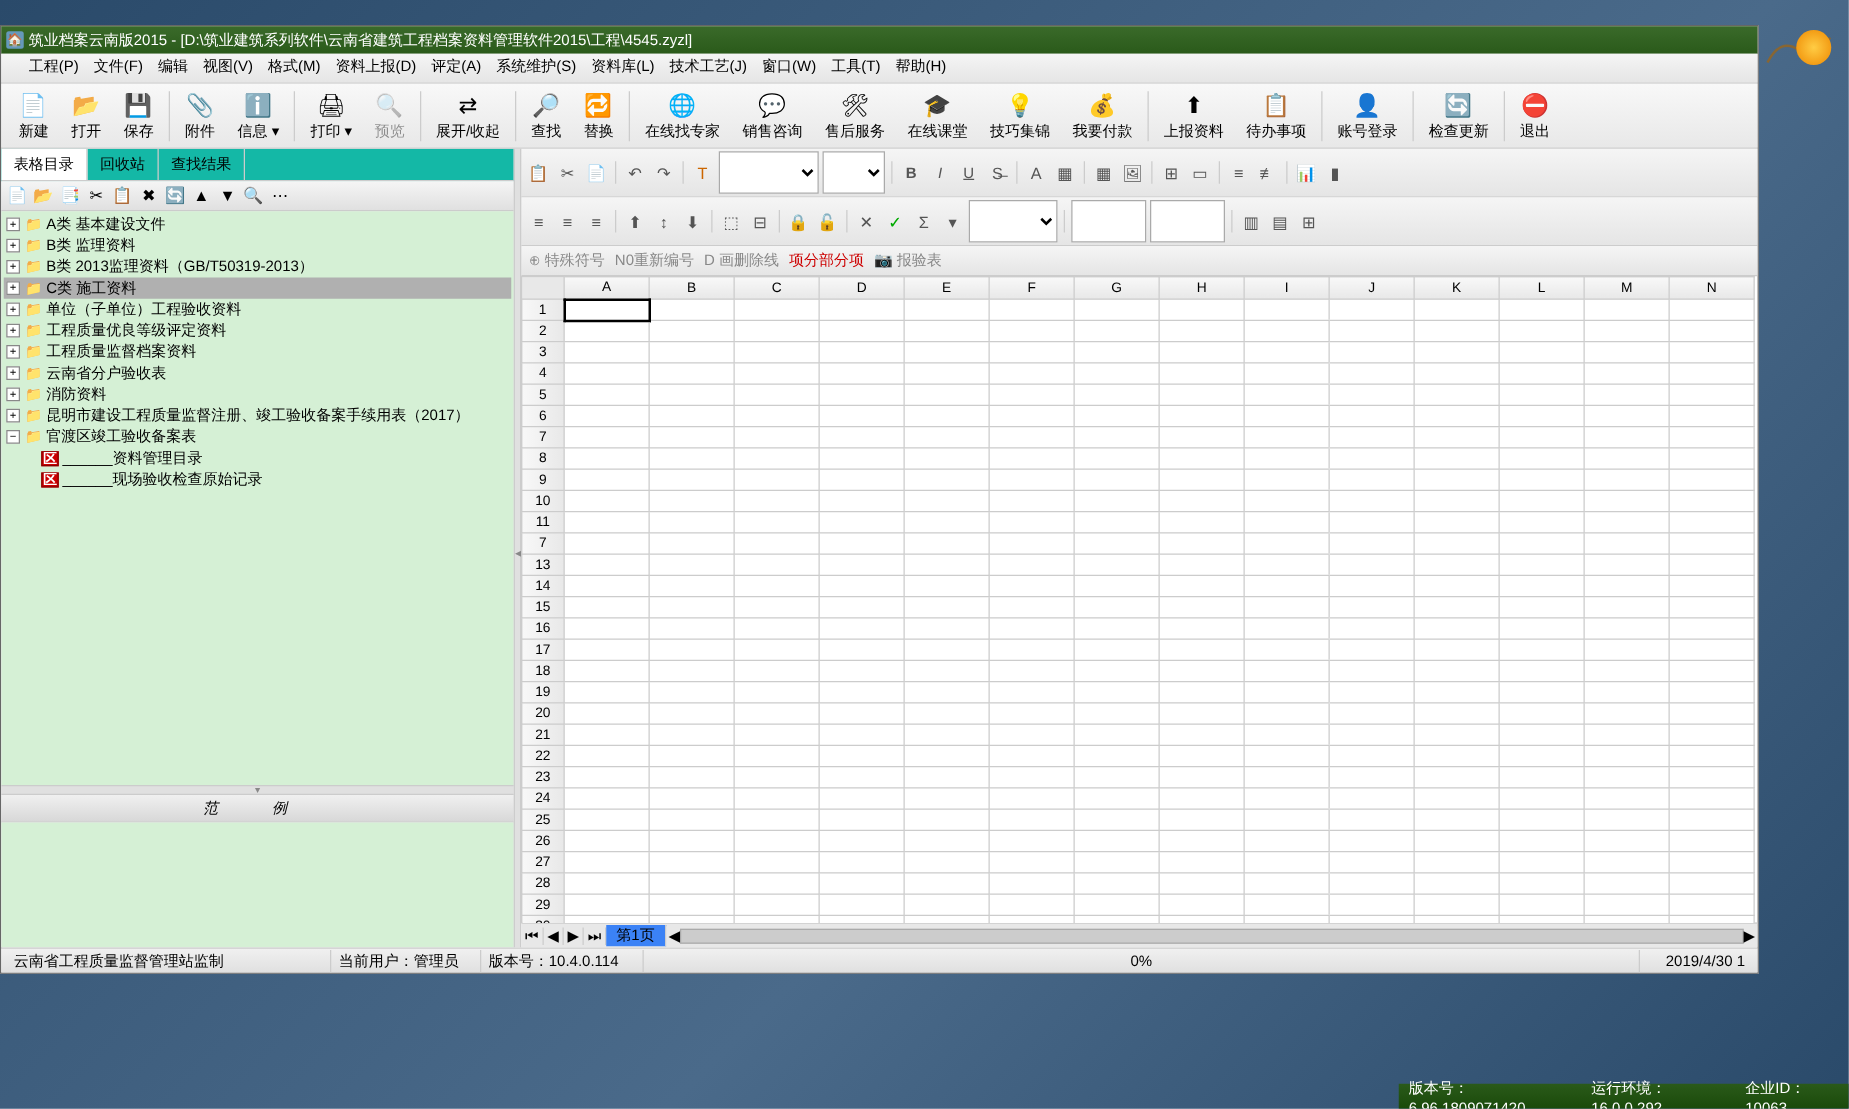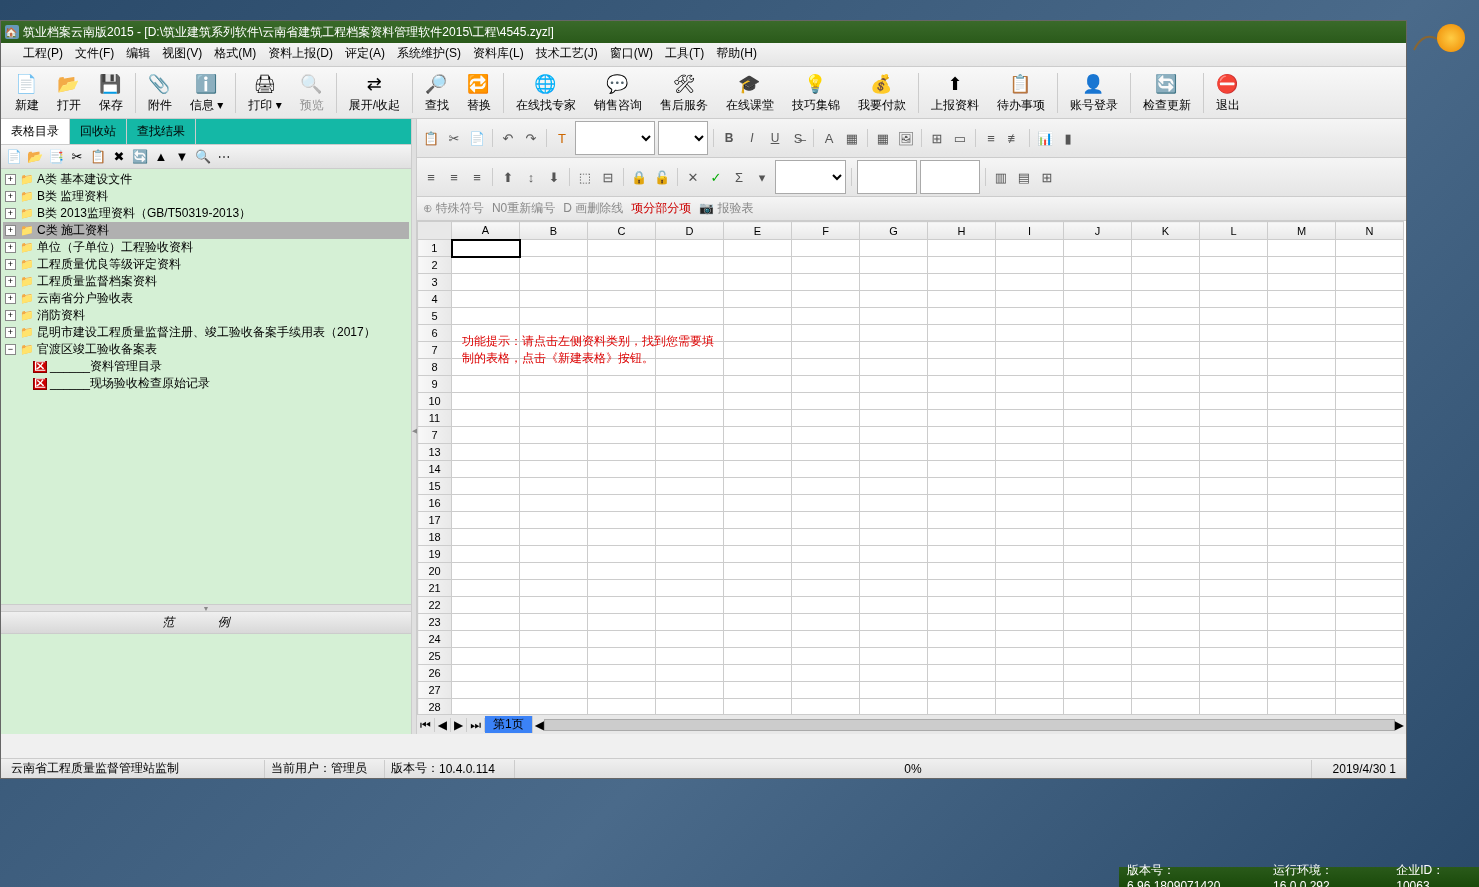--- a/index.html
+++ b/index.html
@@ -50,21 +50,21 @@
 .sheet .colh { height: 18px; width: 68px; }
 .sheet .rowh { width: 34px; height: 17px; background: linear-gradient(to right, #f8f8f8, #e8e8e8); }
 .sheet .corner { width: 34px; height: 18px; background: #e8e8e8; }
 .sheet td.sel { border: 2px solid #000; }
 .hint { position: absolute; color: #d00; font-size: 12px; pointer-events: none; line-height: 1.4; }
 .sheet-tabs { height: 20px; display: flex; align-items: center; background: #e8e8e8; border-top: 1px solid #ccc; font-size: 11px; }
 .sheet-tabs .nav { padding: 0 3px; border-right: 1px solid #ccc; cursor: pointer; }
 .sheet-tabs .stab { padding: 0 8px; background: #3b82f6; border-right: 1px solid #ccc; }
 .sheet-tabs .scrollbar { flex: 1; background: #e8e8e8; height: 16px; display: flex; align-items: center; padding: 0 2px; }
 .sheet-tabs .scrollbar .thumb { background: #ccc; height: 12px; flex: 1; border: 1px solid #aaa; }
-.status-bar { height: 20px; background: linear-gradient(to bottom, #f0f0f0, #e0e0e0); border-top: 1px solid #ccc; display: flex; align-items: center; font-size: 11px; padding: 0 4px; margin-top: 24px; }
+.status-bar { height: 20px; background: linear-gradient(to bottom, #f0f0f0, #e0e0e0); border-top: 1px solid #ccc; display: flex; align-items: flex-end; font-size: 11px; padding: 0 4px; }
 .status-bar .cell { border-right: 1px solid #ccc; padding: 0 6px; height: 18px; display: flex; align-items: center; }
 .footer-bar { position: absolute; bottom: 0; right: 0; height: 20px; background: linear-gradient(to bottom, #2a5a1a, #1a4a0a); color: #fff; font-size: 11px; display: flex; align-items: center; padding: 0 8px; gap: 16px; width: 360px; }
 .deco-corner { position: absolute; top: 20px; right: 10px; width: 60px; height: 40px; pointer-events: none; }
 .close-deco { position: absolute; top: 24px; right: 14px; width: 28px; height: 28px; background: radial-gradient(circle, #fc4, #e80); border-radius: 50%; }
 .dash-col { border-right: 1px dashed #88f !important; }
 </style>
 </head>
 <body>
 
 <div class="app-window">
@@ -895,21 +895,20 @@
                   <td class=""></td>
                   <td class=" dash-col"></td>
                   <td class=""></td>
                   <td class=""></td>
                   <td class=""></td>
                   <td class=""></td>
                   <td class=""></td>
                 </tr>
               </tbody>
             </table>
-          <div class="hint" style="top:112px;left:45px;width:260px">功能提示：请点击左侧资料类别，找到您需要填制的表格，点击《新建表格》按钮。</div>
         </div>
         <div class="sheet-tabs">
           <span class="nav">⏮</span>
           <span class="nav">◀</span>
           <span class="nav">▶</span>
           <span class="nav">⏭</span>
           <span class="stab">第1页</span>
           <div class="scrollbar">
             <span>◀</span>
               <div class="thumb"></div>

